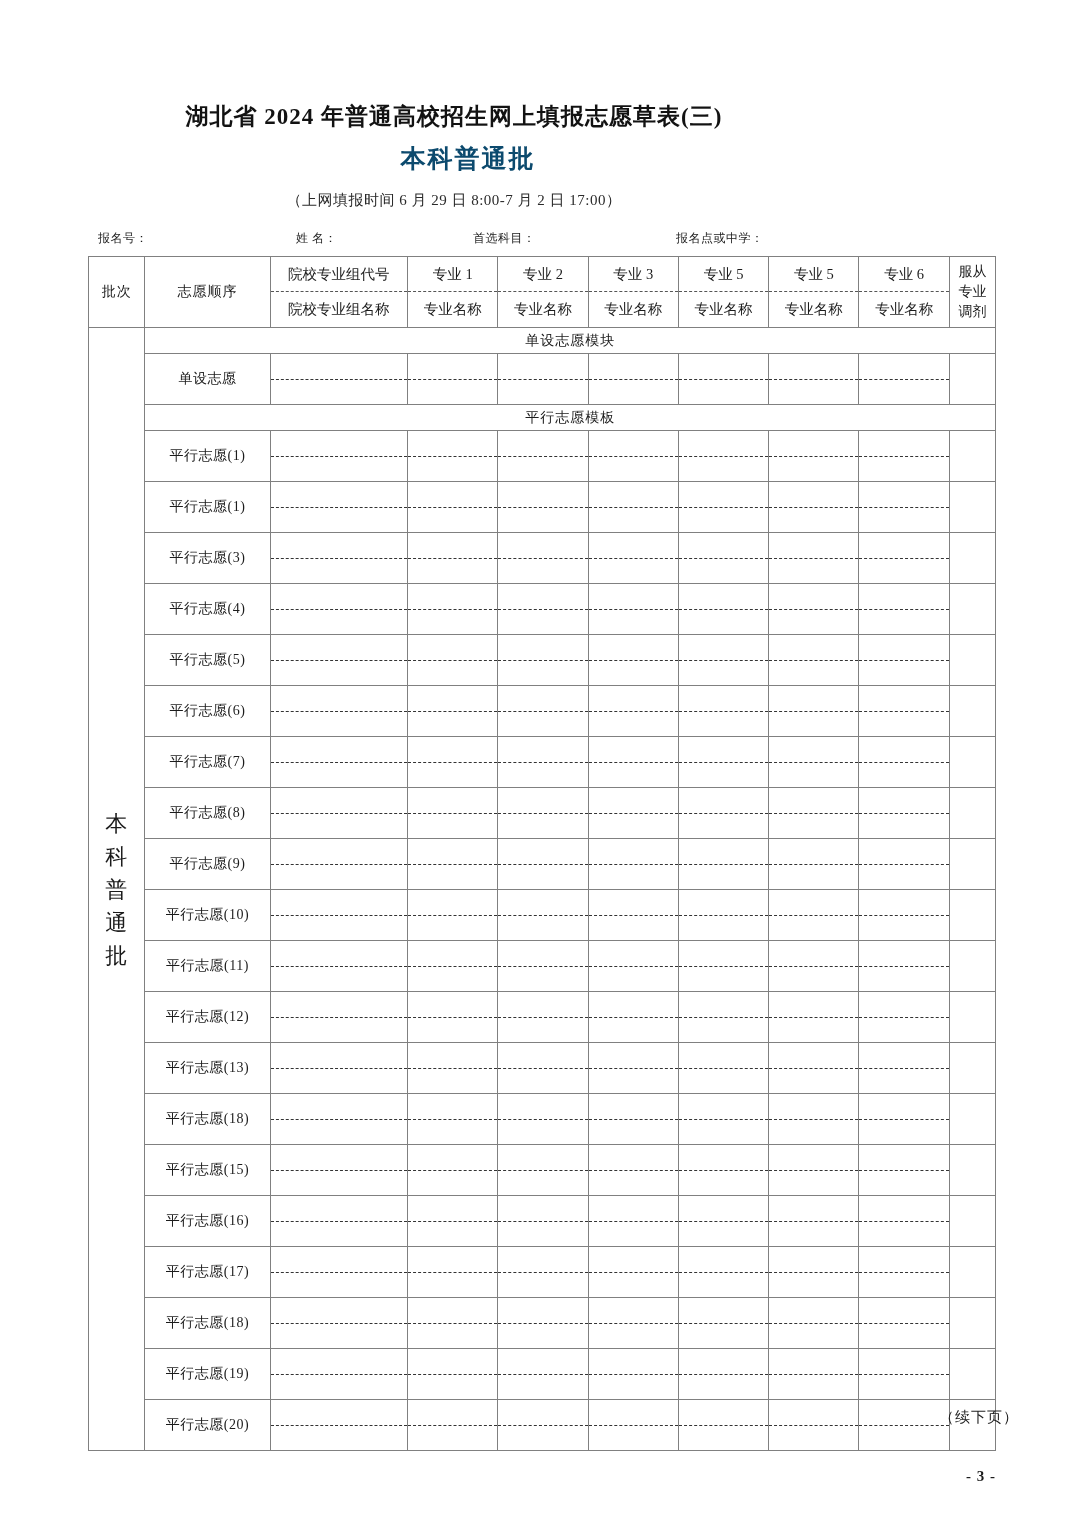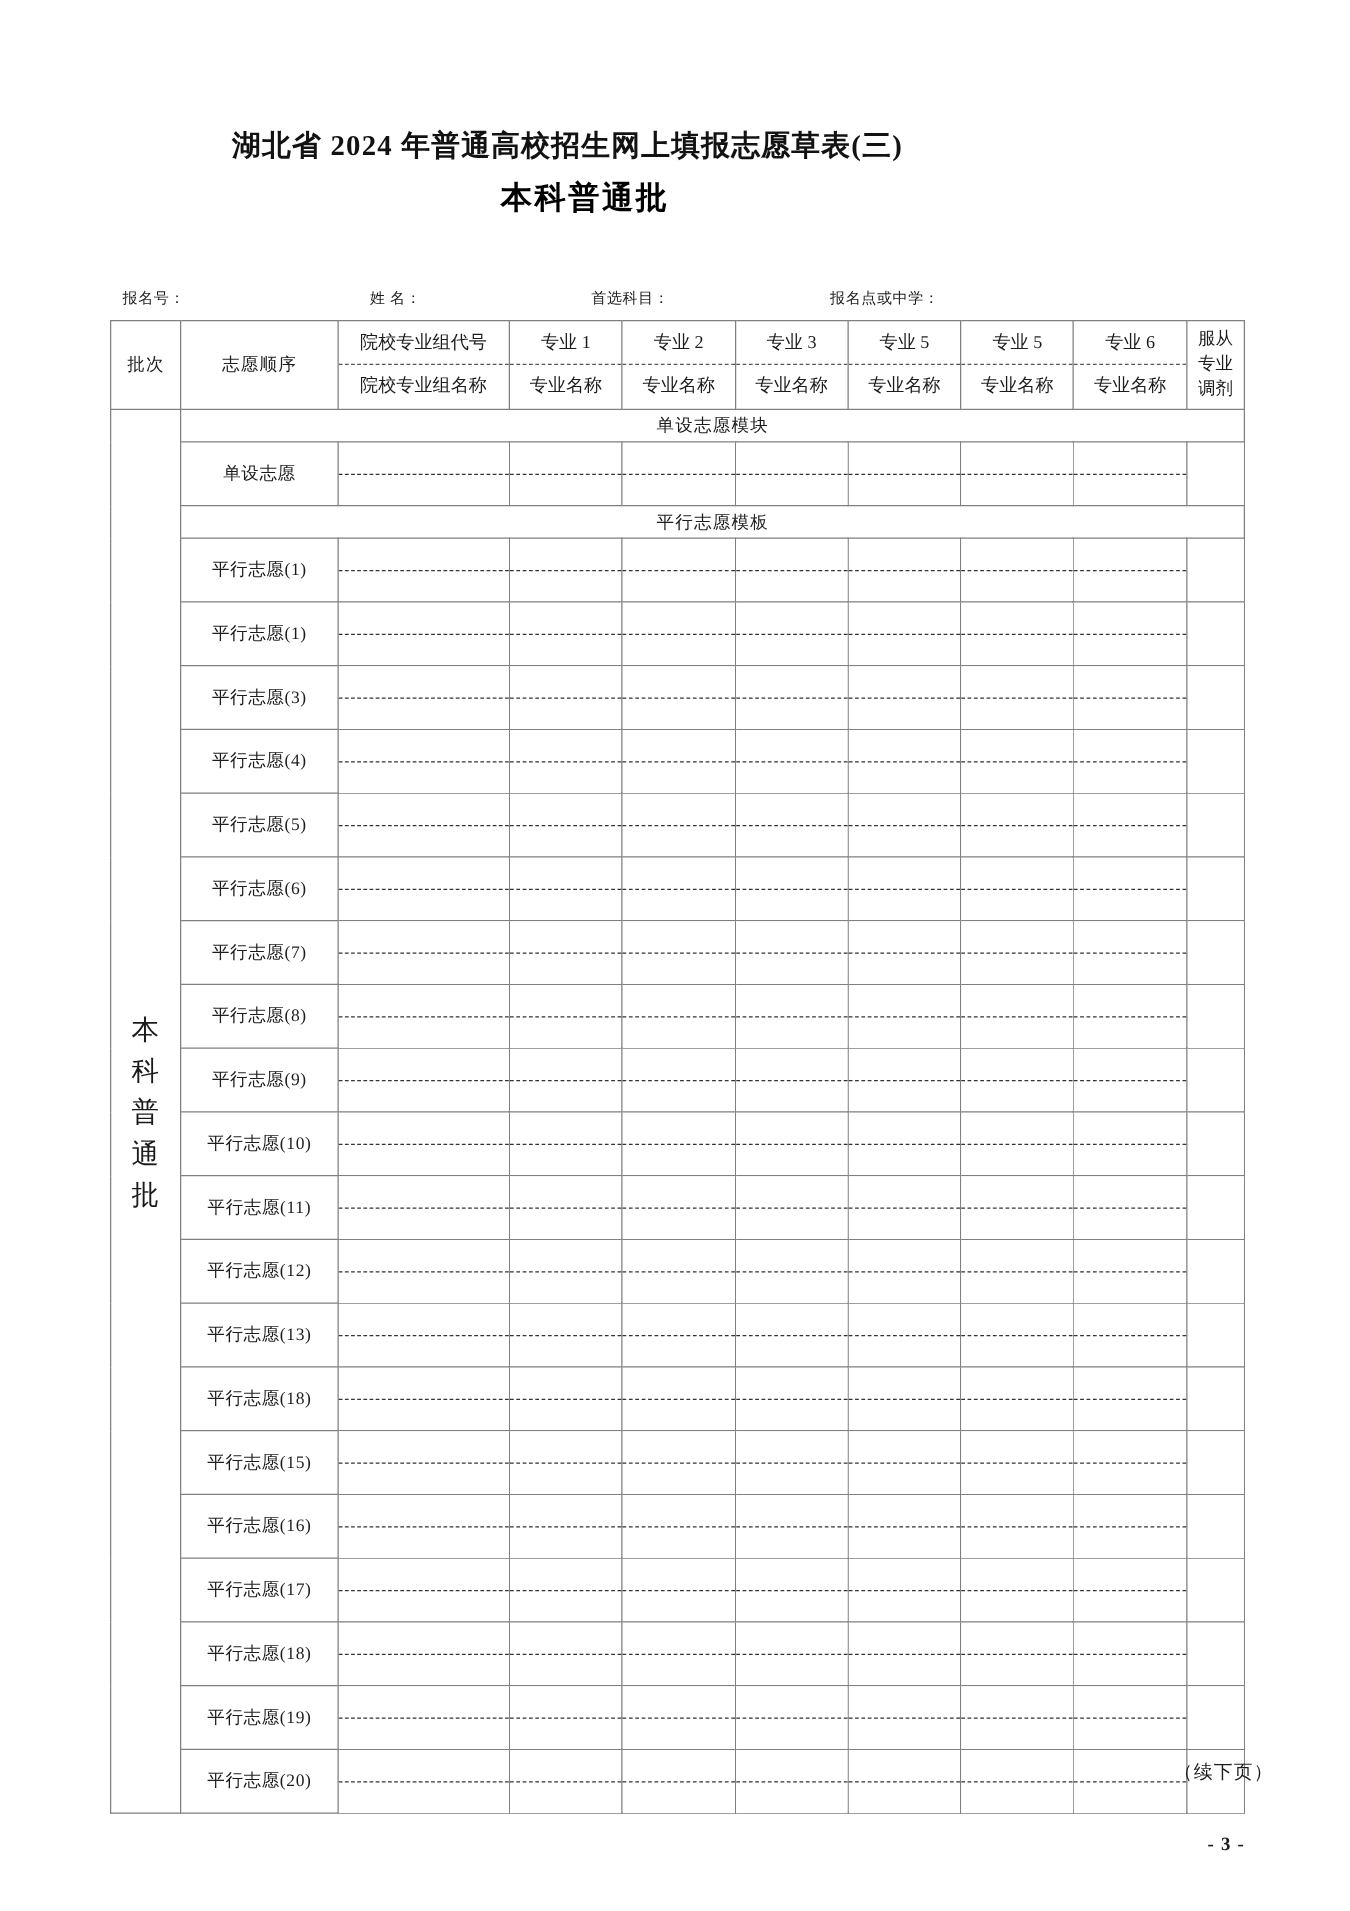--- a/index.html
+++ b/index.html
@@ -33,21 +33,21 @@
     line-height: 1.5;
     font-weight: 600;
     color: #121212;
   }
   .doc-subtitle {
     font-size: 25px;
     font-weight: bold;
     letter-spacing: 2px;
     line-height: 1.6;
     margin-top: 4px;
-    color: #000000;
+    color: #0c4a6e;
     margin-left: 28px;
   }
   .doc-note {
     font-size: 15px;
     letter-spacing: 0.5px;
     margin-top: 12px;
     color: #2a2a2a;
   }
 
   
@@ -61,21 +61,21 @@
     color: #1c1c1c;
   }
   .info-item {
     position: absolute;
     white-space: nowrap;
     letter-spacing: 0.5px;
   }
   .info-item.i0 { left: 10px; }
   .info-item.i1 { left: 208px; }
   .info-item.i2 { left: 385px; }
-  .info-item.i3 { left: 576px; }
+  .info-item.i3 { left: 588px; }
 
   
   .table-wrap {
     position: absolute;
     left: 88px;
     top: 256px;
     width: 908px;
   }
   table.form {
     border-collapse: collapse;
@@ -205,20 +205,21 @@
   }
 </style>
 </head>
 <body>
 
 <div class="page">
 
   <div class="title-block">
     <div class="doc-title">湖北省 2024 年普通高校招生网上填报志愿草表(三)</div>
     <div class="doc-subtitle">本科普通批</div>
+    <div class="doc-note">（上网填报时间 6 月 29 日 8:00-7 月 2 日 17:00）</div>
   </div>
 
   <div class="info-line">
     <span class="info-item i0">报名号：</span>
     <span class="info-item i1">姓  名：</span>
     <span class="info-item i2">首选科目：</span>
     <span class="info-item i3">报名点或中学：</span>
   </div>
 
   <div class="table-wrap">

